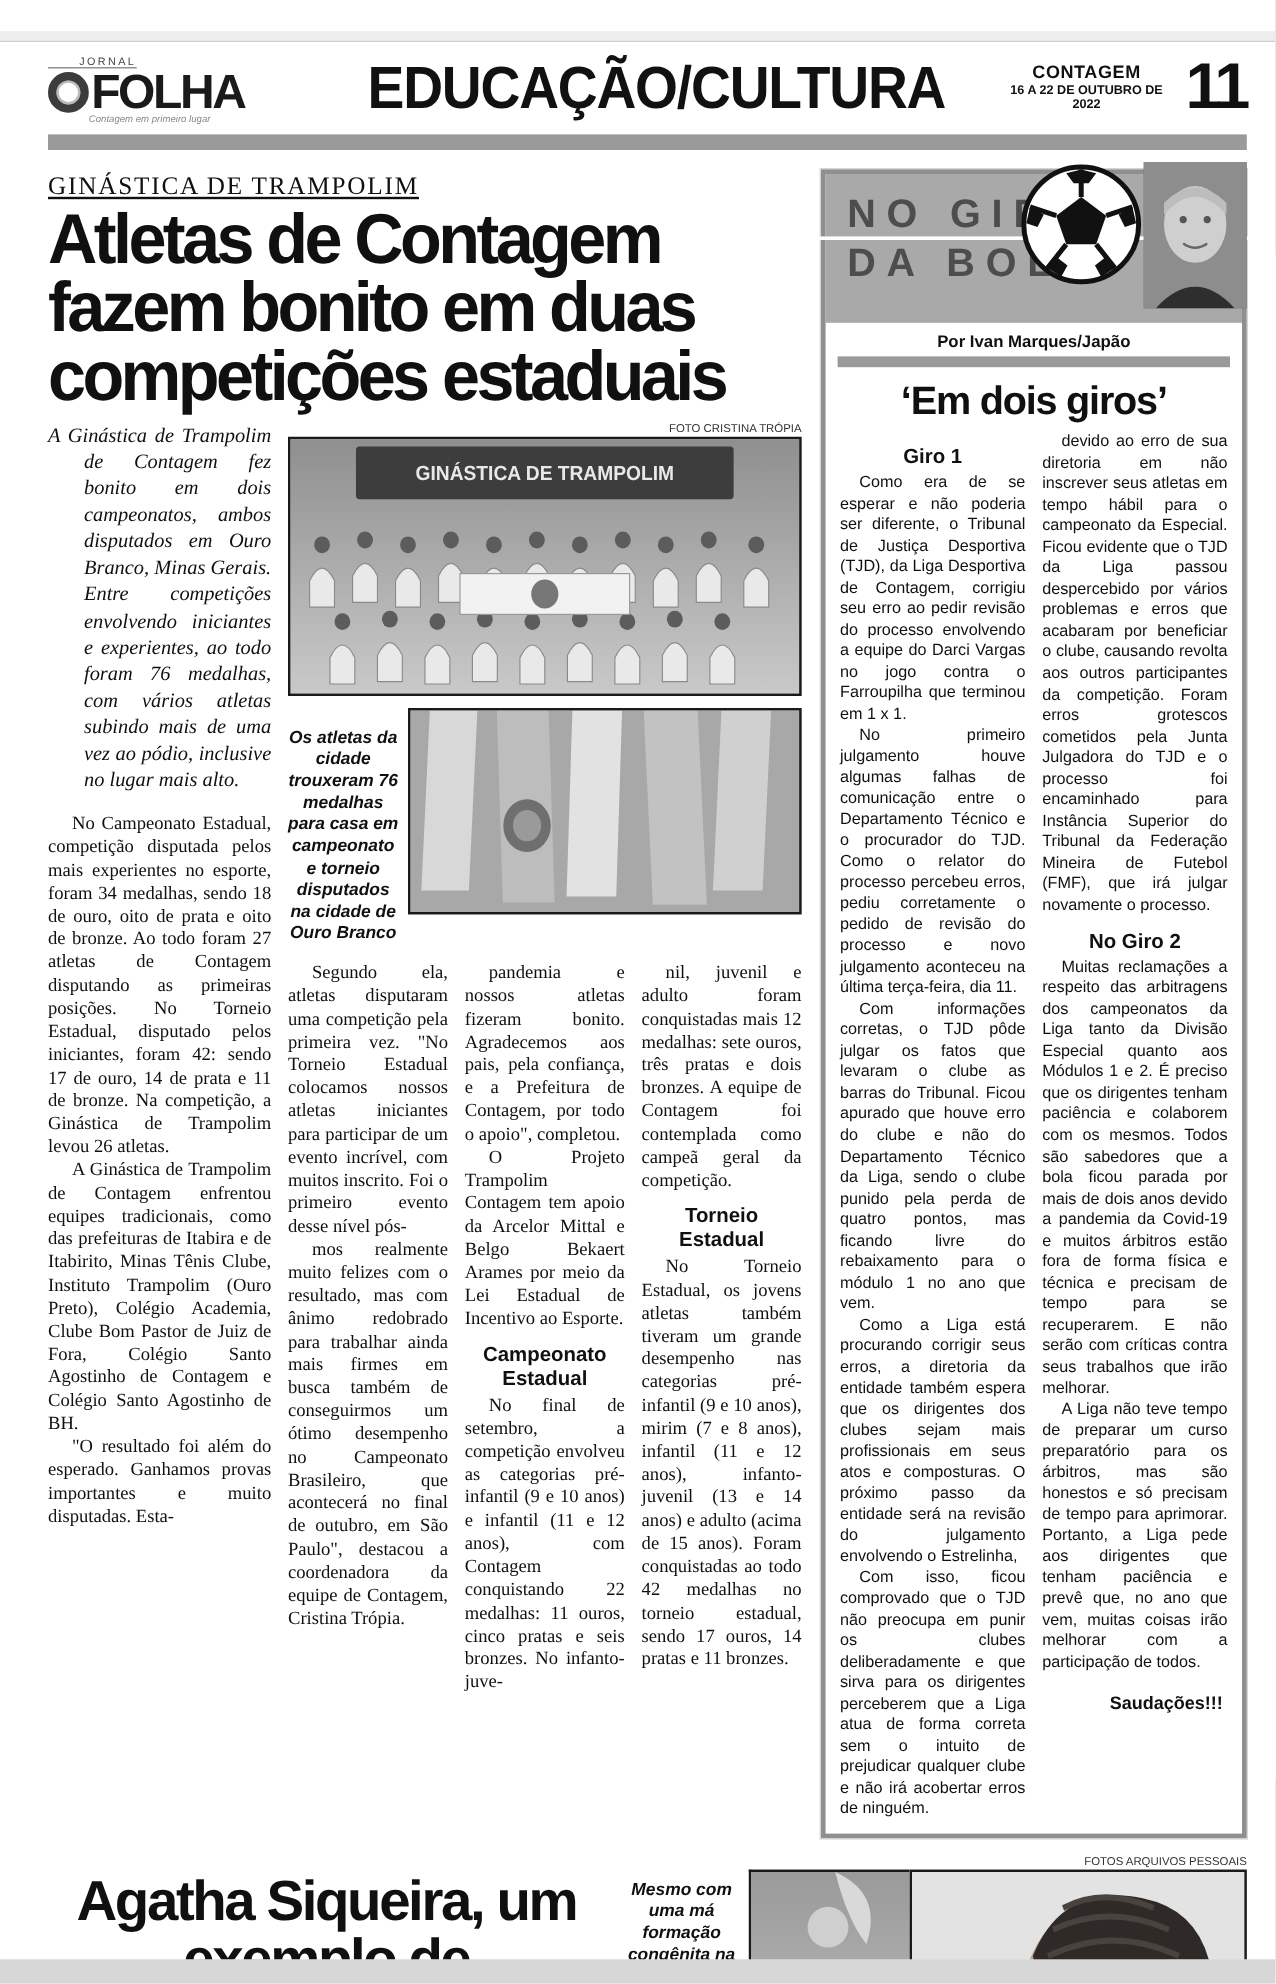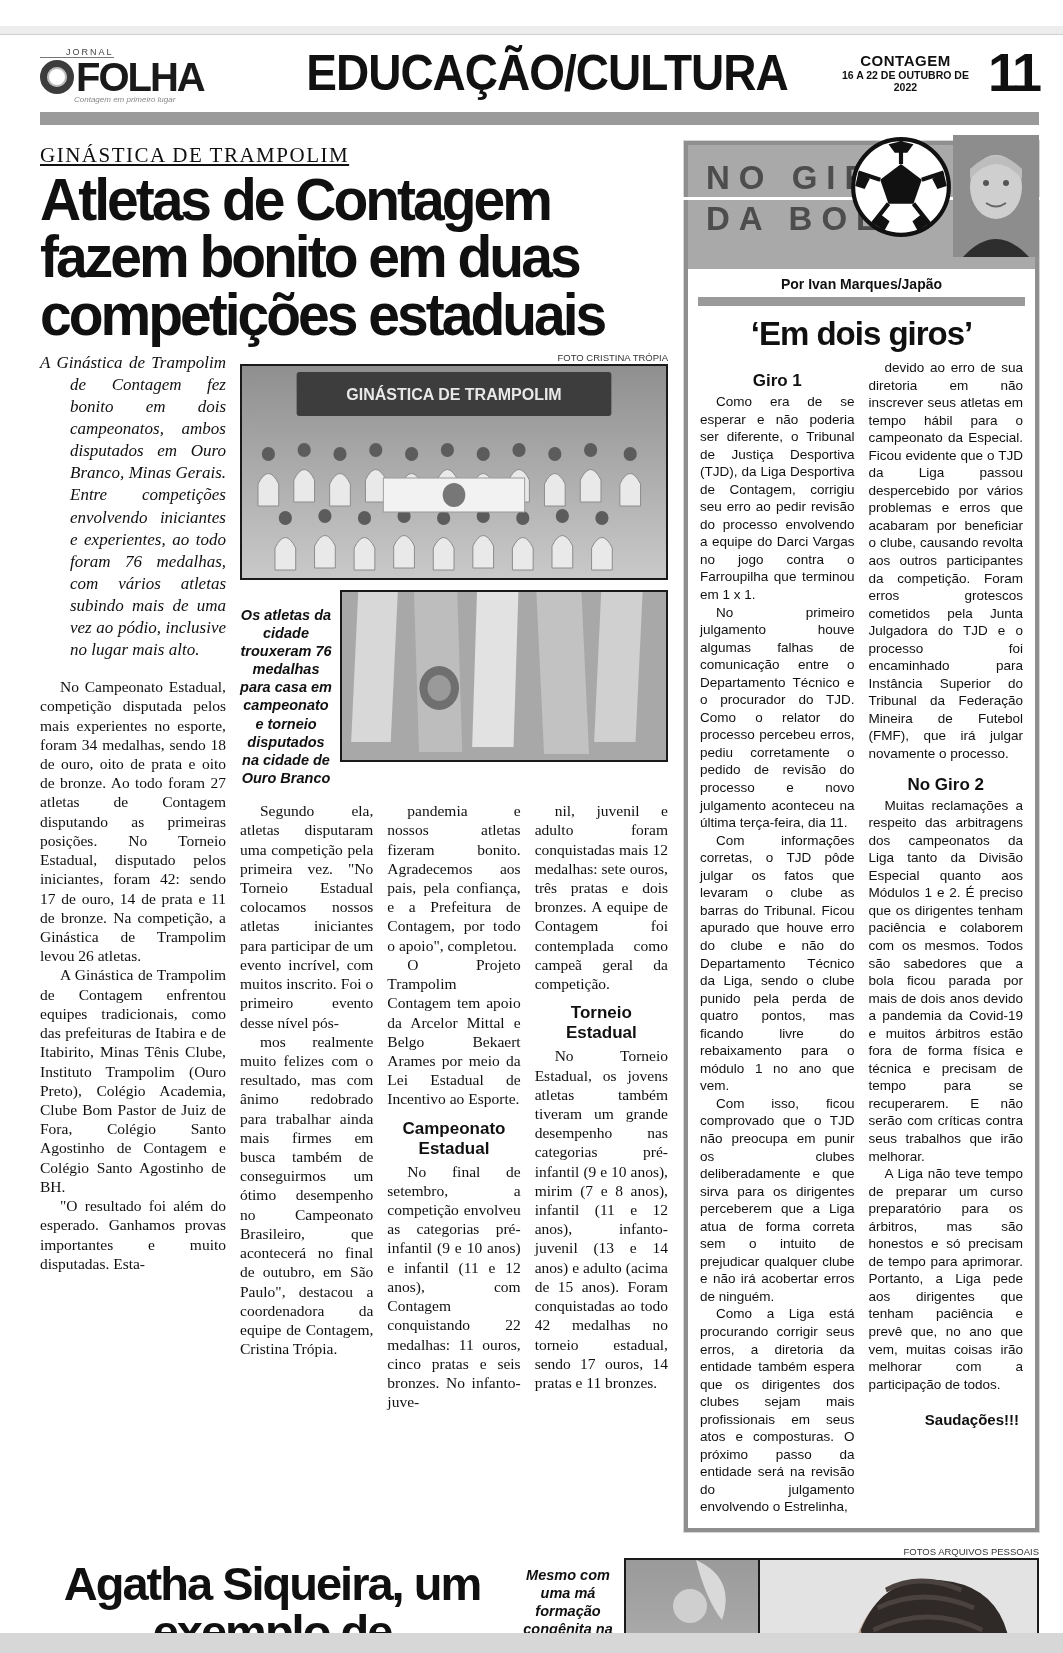--- a/index.html
+++ b/index.html
@@ -230,22 +230,22 @@
       </div>
       <div class="giro-byline">Por Ivan Marques/Japão</div>
       <div class="giro-bar"></div>
       <div class="giro-title">‘Em dois giros’</div>
       <div class="giro-cols">
         <div>
             <h4 class="subhead">Giro 1</h4>
             <p class="para">Como era de se esperar e não poderia ser diferente, o Tribunal de Justiça Desportiva (TJD), da Liga Desportiva de Contagem, corrigiu seu erro ao pedir revisão do processo envolvendo a equipe do Darci Vargas no jogo contra o Farroupilha que terminou em 1 x 1.</p>
             <p class="para">No primeiro julgamento houve algumas falhas de comunicação entre o Departamento Técnico e o procurador do TJD. Como o relator do processo percebeu erros, pediu corretamente o pedido de revisão do processo e novo julgamento aconteceu na última terça-feira, dia 11.</p>
             <p class="para">Com informações corretas, o TJD pôde julgar os fatos que levaram o clube as barras do Tribunal. Ficou apurado que houve erro do clube e não do Departamento Técnico da Liga, sendo o clube punido pela perda de quatro pontos, mas ficando livre do rebaixamento para o módulo 1 no ano que vem.</p>
+            <p class="para">Como a Liga está procurando corrigir seus erros, a diretoria da entidade também espera que os dirigentes dos clubes sejam mais profissionais em seus atos e composturas. O próximo passo da entidade será na revisão do julgamento envolvendo o Estrelinha,</p>
             <p class="para">Com isso, ficou comprovado que o TJD não preocupa em punir os clubes deliberadamente e que sirva para os dirigentes perceberem que a Liga atua de forma correta sem o intuito de prejudicar qualquer clube e não irá acobertar erros de ninguém.</p>
-            <p class="para">Como a Liga está procurando corrigir seus erros, a diretoria da entidade também espera que os dirigentes dos clubes sejam mais profissionais em seus atos e composturas. O próximo passo da entidade será na revisão do julgamento envolvendo o Estrelinha,</p>
           </div>
         <div>
           <div>
               <p class="para">devido ao erro de sua diretoria em não inscrever seus atletas em tempo hábil para o campeonato da Especial. Ficou evidente que o TJD da Liga passou despercebido por vários problemas e erros que acabaram por beneficiar o clube, causando revolta aos outros participantes da competição. Foram erros grotescos cometidos pela Junta Julgadora do TJD e o processo foi encaminhado para Instância Superior do Tribunal da Federação Mineira de Futebol (FMF), que irá julgar novamente o processo.</p>
               <h4 class="subhead">No Giro 2</h4>
               <p class="para">Muitas reclamações a respeito das arbitragens dos campeonatos da Liga tanto da Divisão Especial quanto aos Módulos 1 e 2. É preciso que os dirigentes tenham paciência e colaborem com os mesmos. Todos são sabedores que a bola ficou parada por mais de dois anos devido a pandemia da Covid-19 e muitos árbitros estão fora de forma física e técnica e precisam de tempo para se recuperarem. E não serão com críticas contra seus trabalhos que irão melhorar.</p>
               <p class="para">A Liga não teve tempo de preparar um curso preparatório para os árbitros, mas são honestos e só precisam de tempo para aprimorar. Portanto, a Liga pede aos dirigentes que tenham paciência e prevê que, no ano que vem, muitas coisas irão melhorar com a participação de todos.</p>
             </div>
           <div class="signoff">Saudações!!!</div>
         </div>

